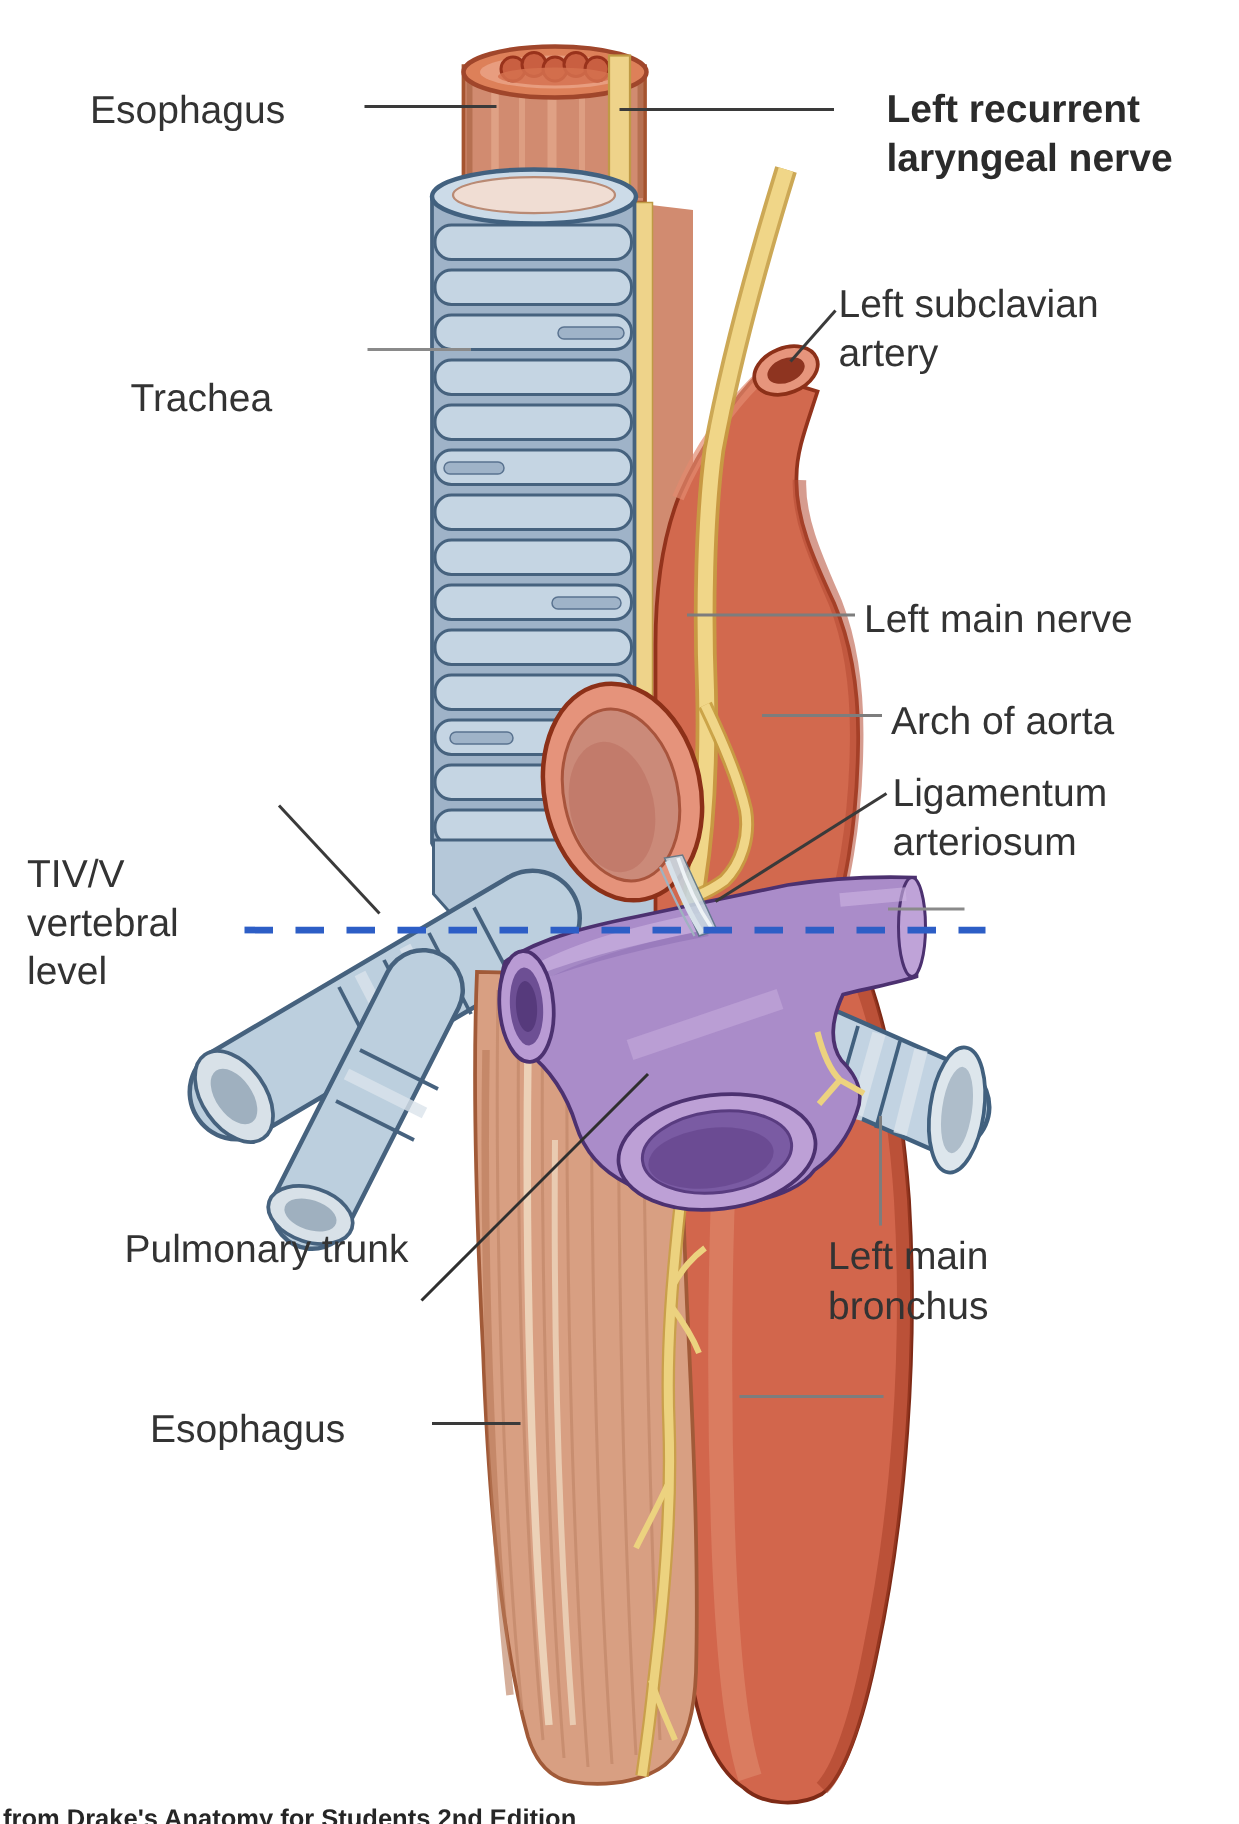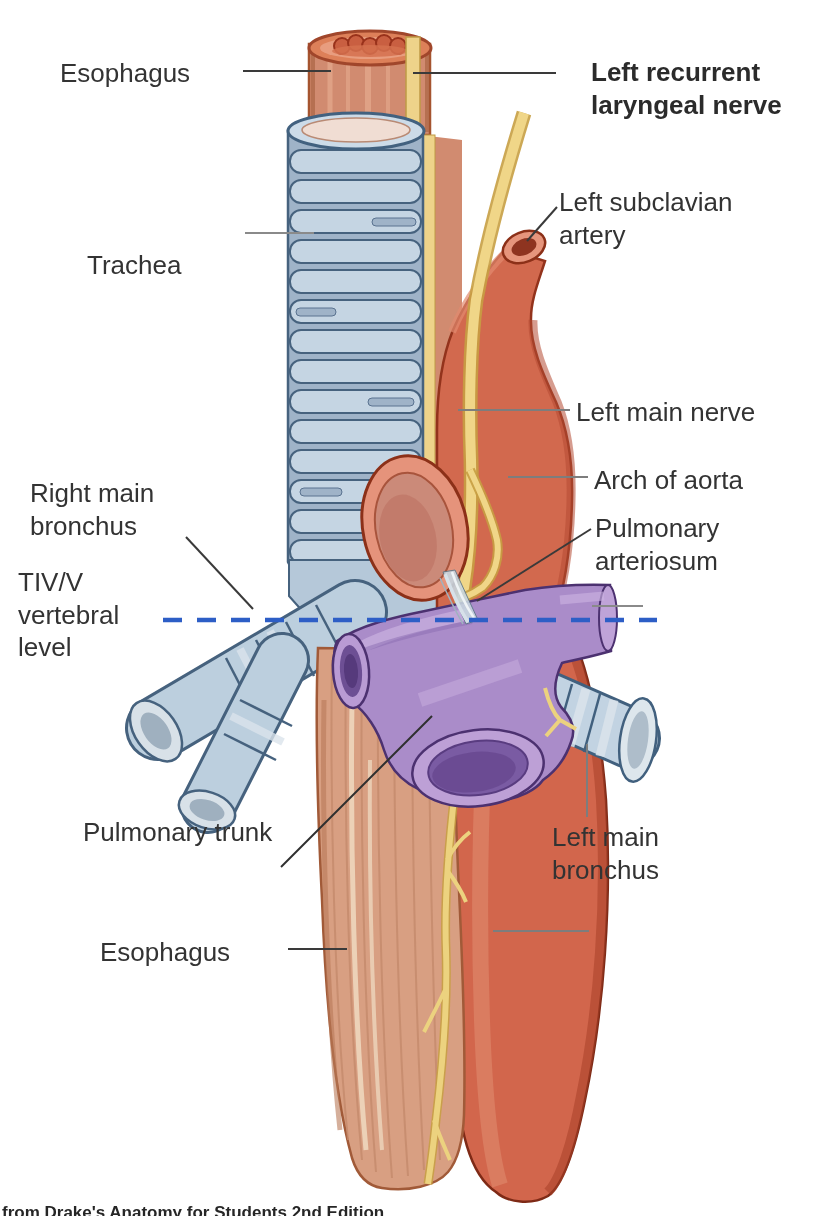--- a/index.html
+++ b/index.html
@@ -216,21 +216,20 @@
     <line x1="589" y1="931" x2="493" y2="931" stroke="#7d7d7d"></line>
   </g>
 </svg>
 
   <div class="lbl right" style="left:60px;top:57px;width:176px;">Esophagus</div>
   <div class="lbl bold" style="left:591px;top:56px;width:215px;">Left recurrent laryngeal nerve</div>
   <div class="lbl right" style="left:87px;top:219px;width:150px;margin-top:30px;">Trachea</div>
   <div class="lbl" style="left:559px;top:186px;width:210px;">Left subclavian artery</div>
   <div class="lbl" style="left:576px;top:396px;width:230px;">Left main nerve</div>
   <div class="lbl" style="left:594px;top:464px;width:210px;">Arch of aorta</div>
-  <div class="lbl right" style="left:30px;top:477px;width:152px;">Right main bronchus</div>
   <div class="lbl right" style="left:18px;top:566px;width:134px;">TIV/V vertebral level</div>
-  <div class="lbl" style="left:595px;top:512px;width:170px;">Pulmonary arteriosum</div>
+  <div class="lbl" style="left:595px;top:512px;width:170px;">Ligamentum arteriosum</div>
   <div class="lbl" style="left:83px;top:816px;width:230px;">Pulmonary trunk</div>
   <div class="lbl" style="left:552px;top:821px;width:135px;">Left main bronchus</div>
   <div class="lbl right" style="left:100px;top:936px;width:175px;">Esophagus</div>
 
   <div class="caption">from Drake's Anatomy for Students 2nd Edition</div>
 </div>
 
 </body></html>

